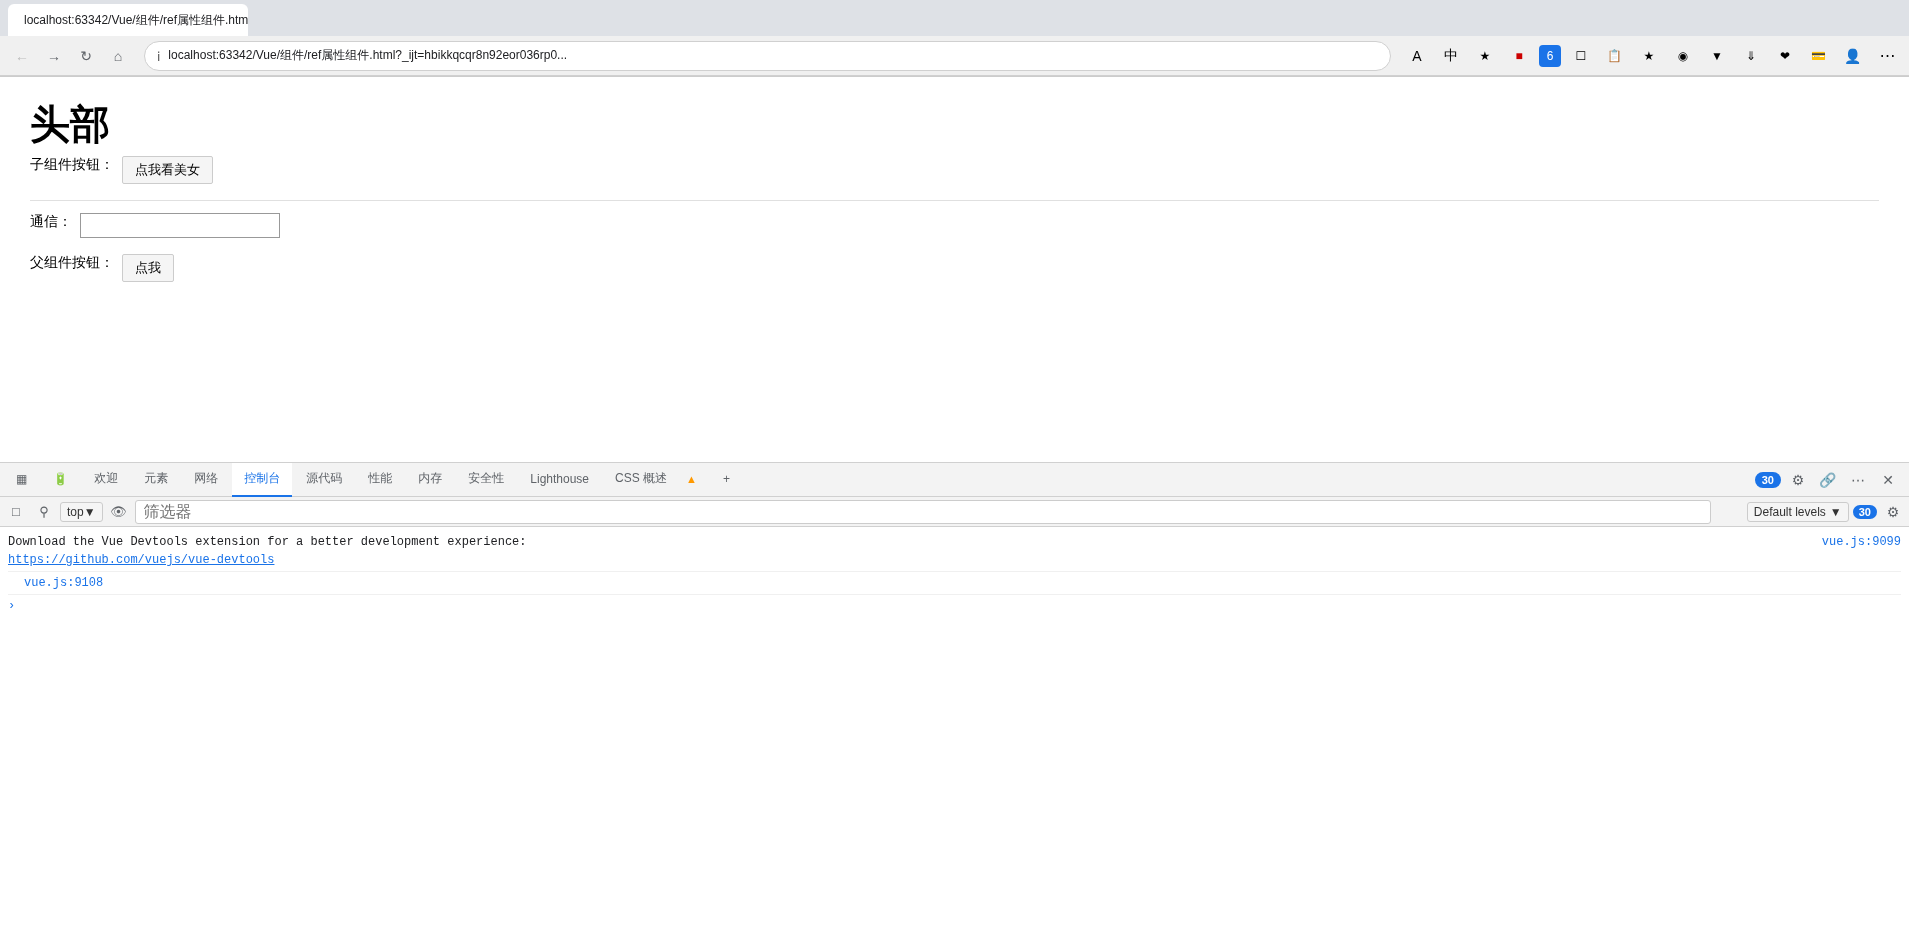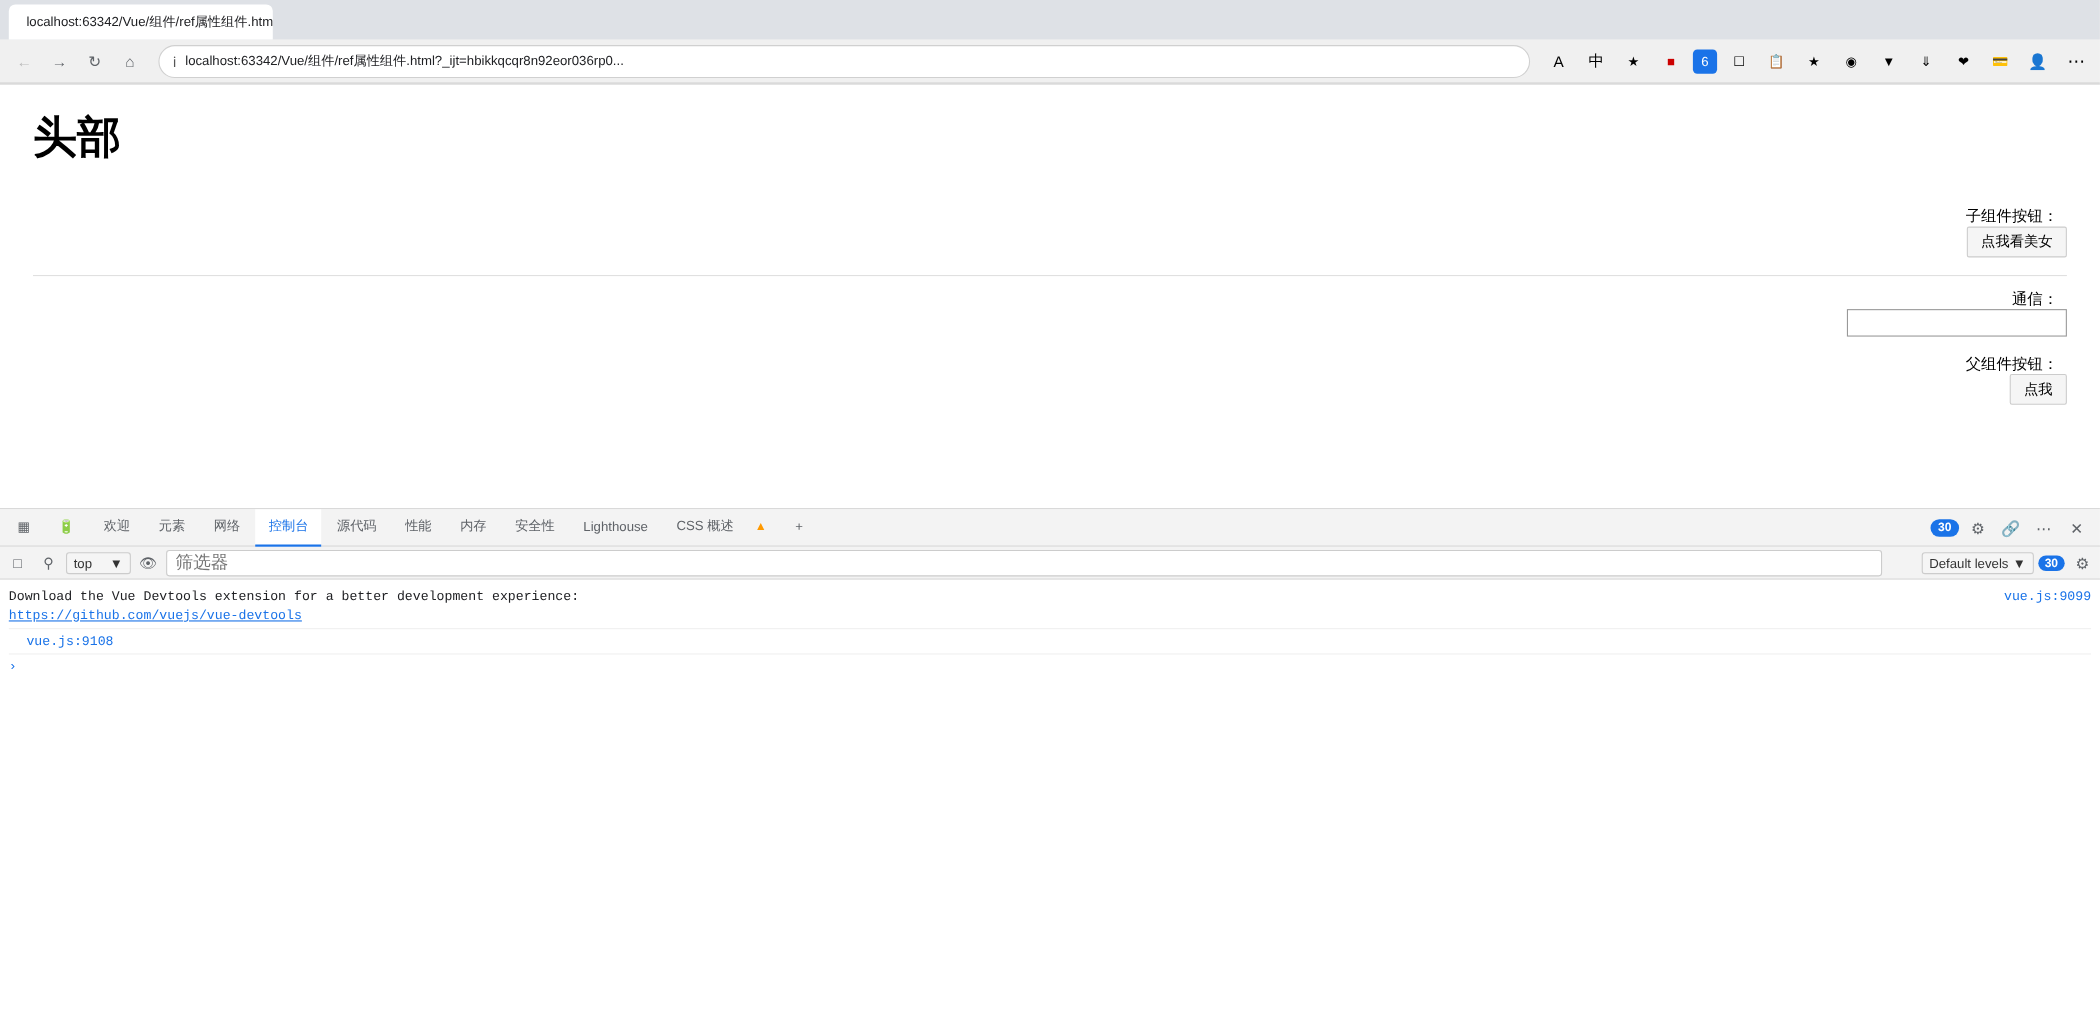--- a/index.html
+++ b/index.html
@@ -86,29 +86,28 @@
     .page-content {
       background: #fff;
       padding: 20px 30px;
       height: 390px;
       overflow: hidden;
     }
     .page-title {
       font-size: 40px;
       font-weight: bold;
       color: #000;
-      margin-bottom: 36px;
+      margin-bottom: 4px;
     }
     .component-row {
       display: flex;
-      align-items: flex-end;
+      align-items: flex-start;
       margin-bottom: 16px;
       font-size: 14px;
       color: #000;
-      flex-direction: column;
     }
     .component-row label {
       margin-right: 8px;
     }
     .btn-default {
       border: 1px solid #ccc;
       background: #f5f5f5;
       padding: 4px 12px;
       font-size: 13px;
       cursor: pointer;
@@ -201,21 +200,21 @@
       font-size: 13px; color: #5f6368;
       border-radius: 3px;
     }
     .console-context {
       background: #f5f5f5;
       border: 1px solid #ccc;
       border-radius: 3px;
       padding: 2px 6px;
       font-size: 12px;
       color: #333;
-      display: flex; align-items: center; gap: 16px;
+      display: flex; align-items: center; gap: 0;
       cursor: pointer;
     }
     .console-filter {
       flex: 1;
       border: 1px solid #ccc;
       border-radius: 3px;
       padding: 2px 8px;
       font-size: 16px;
       outline: none;
       background: #fff;

